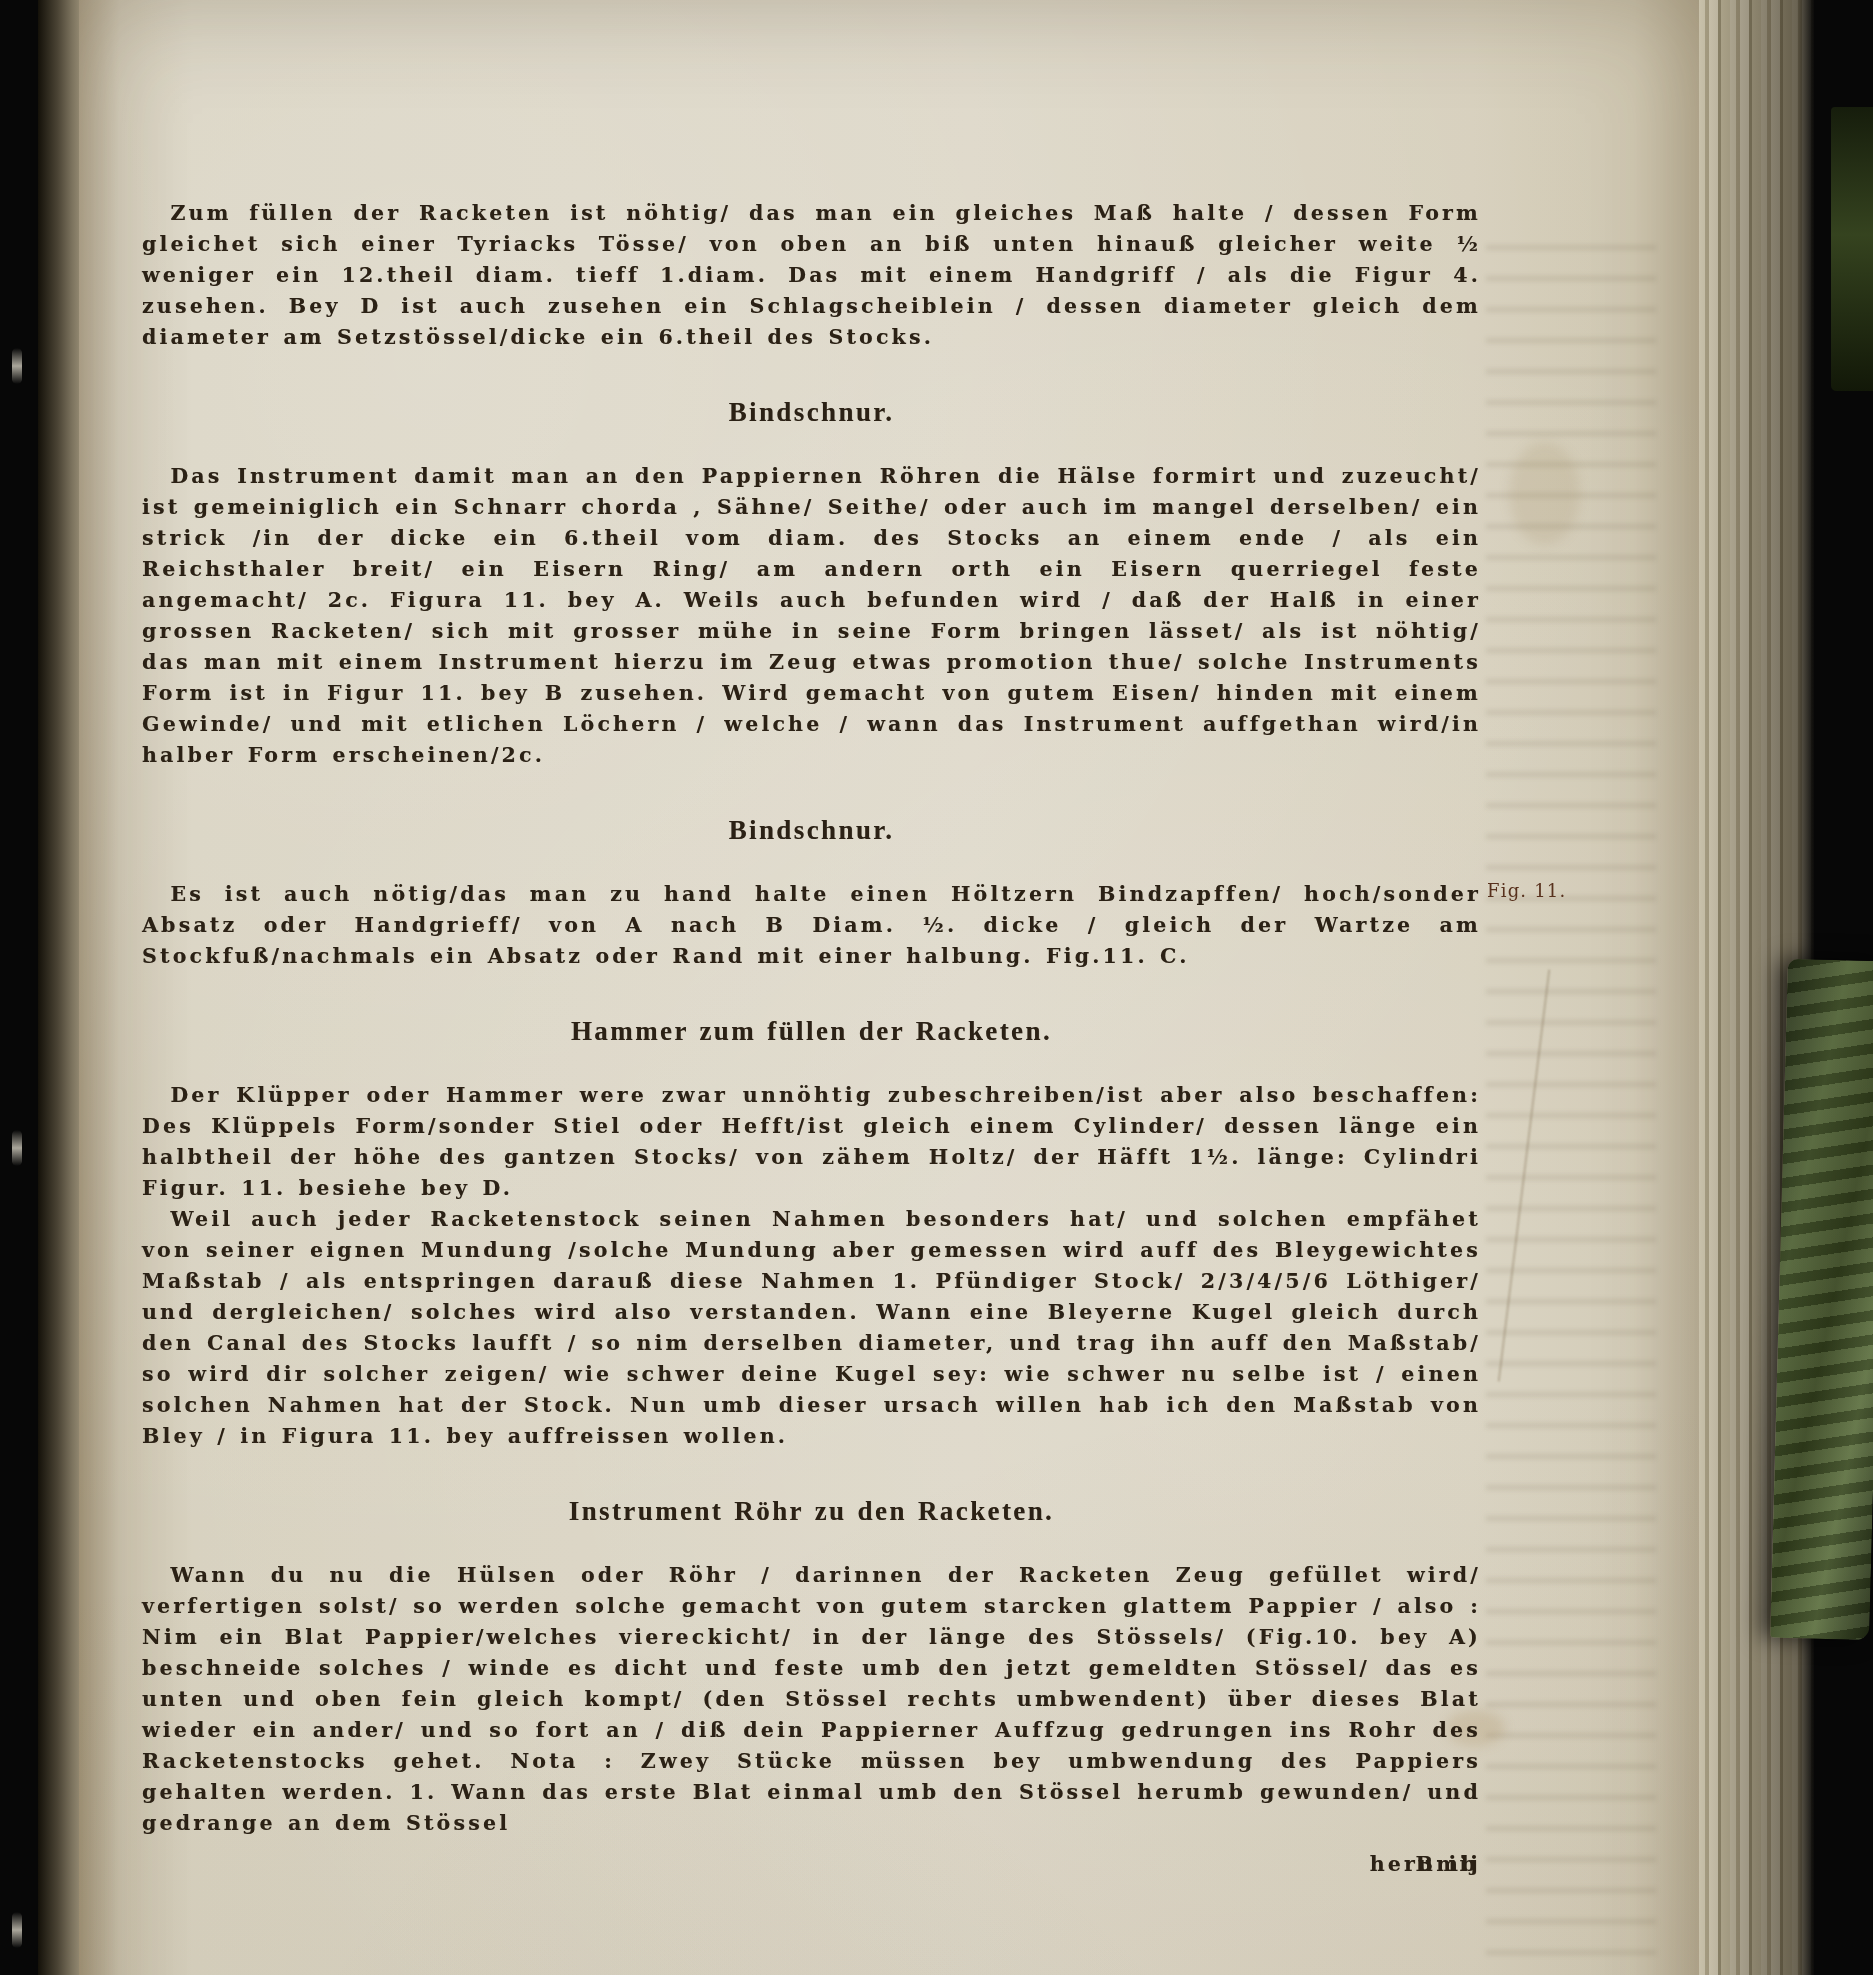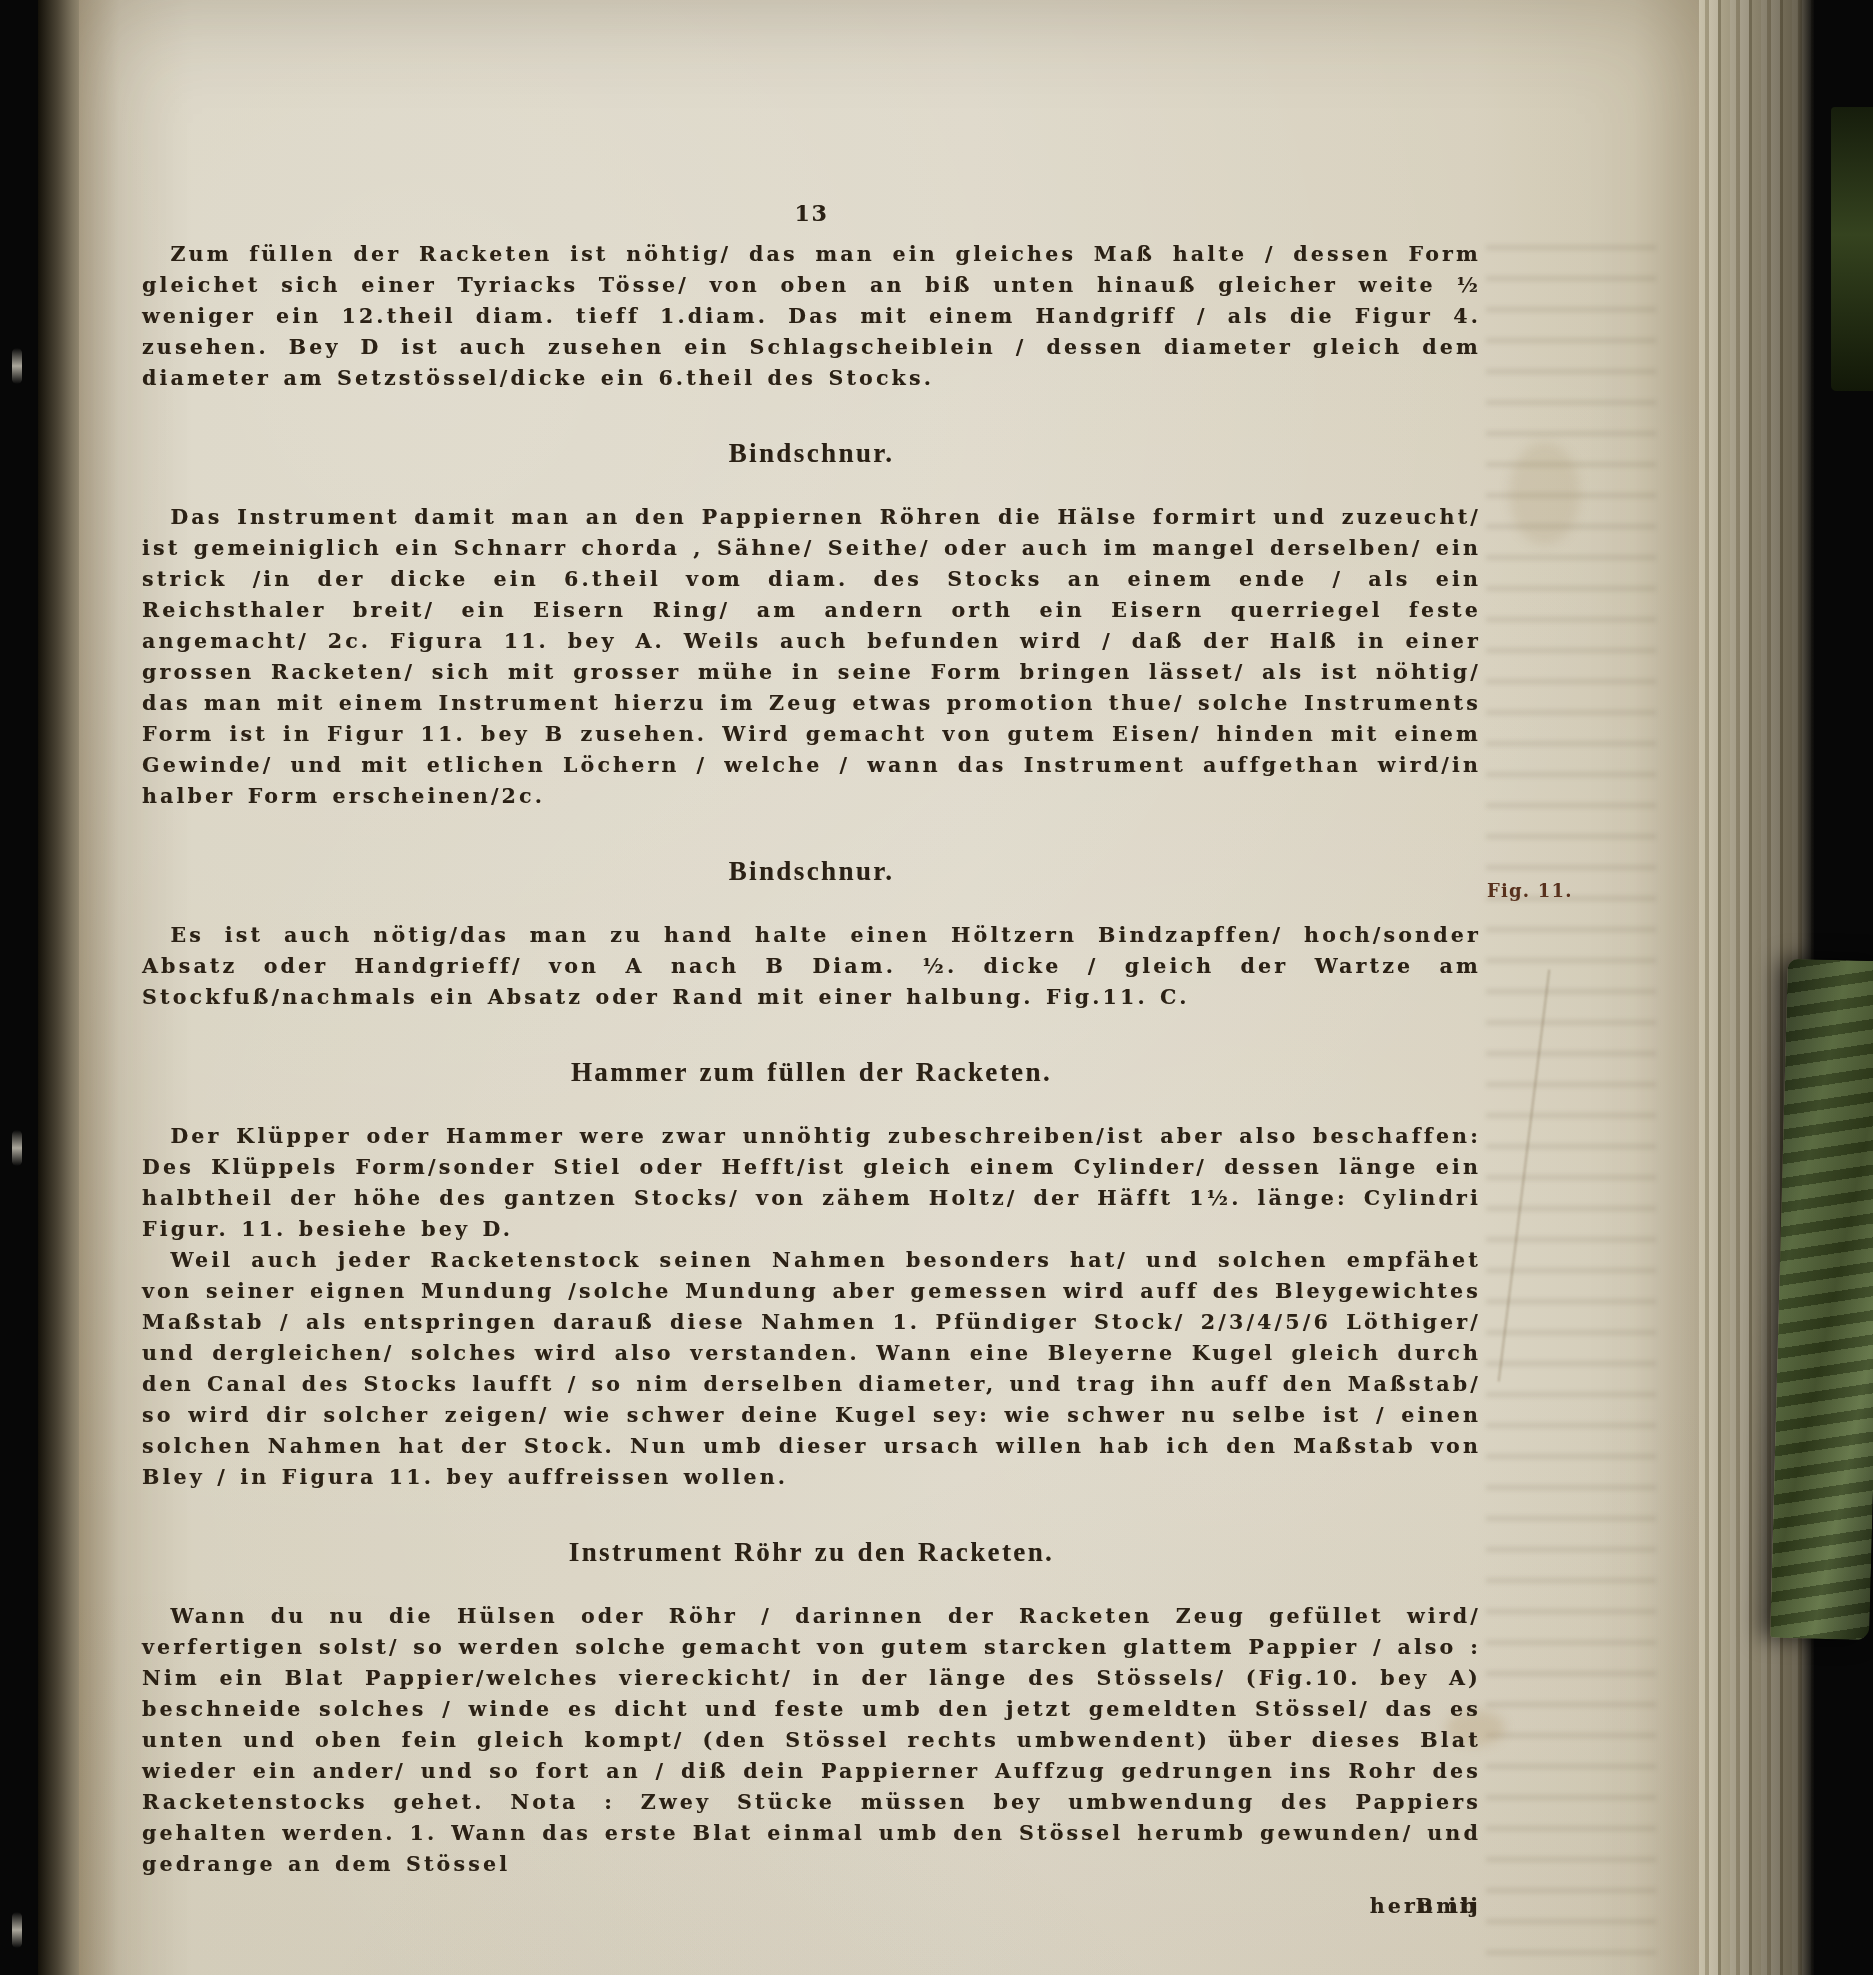--- a/index.html
+++ b/index.html
@@ -152,21 +152,21 @@
     text-align: right;
   }
   .catchword {
     position: absolute;
     right: 2.4px;
   }
   .marginal-note {
     position: absolute;
     left: 1408px; top: 880px;
     font-size: 18px;
-    font-weight: bold;
+    font-weight: normal;
     letter-spacing: 1.2px;
     color: #5c3categories;
     color: #58311d;
   }
 </style>
 </head>
 <body>
 
 <div class="scan">
 
@@ -180,21 +180,20 @@
     <div class="showthrough"></div>
     <div class="crease"></div>
     <div class="stain s1"></div>
 
     <div class="stain s3"></div>
 
     <div class="marginal-note">Fig. 11.</div>
 
     <div class="content">
 
-      <div class="page-number">13</div>
 
       <p>Zum füllen der Racketen ist nöhtig/ das man ein gleiches Maß halte / dessen Form gleichet sich einer Tyriacks Tösse/ von oben an biß unten hinauß gleicher weite ½ weniger ein 12.theil diam. tieff 1.diam. Das mit einem Handgriff / als die Figur 4. zusehen. Bey D ist auch zusehen ein Schlagscheiblein / dessen diameter gleich dem diameter am Setzstössel/dicke ein 6.theil des Stocks.</p>
 
       <h2>Bindschnur.</h2>
 
       <p>Das Instrument damit man an den Pappiernen Röhren die Hälse formirt und zuzeucht/ ist gemeiniglich ein Schnarr chorda , Sähne/ Seithe/ oder auch im mangel derselben/ ein strick /in der dicke ein 6.theil vom diam. des Stocks an einem ende / als ein Reichsthaler breit/ ein Eisern Ring/ am andern orth ein Eisern querriegel feste angemacht/ 2c. Figura 11. bey A. Weils auch befunden wird / daß der Halß in einer grossen Racketen/ sich mit grosser mühe in seine Form bringen lässet/ als ist nöhtig/ das man mit einem Instrument hierzu im Zeug etwas promotion thue/ solche Instruments Form ist in Figur 11. bey B zusehen. Wird gemacht von gutem Eisen/ hinden mit einem Gewinde/ und mit etlichen Löchern / welche / wann das Instrument auffgethan wird/in halber Form erscheinen/2c.</p>
 
       <h2>Bindschnur.</h2>
 
       <p>Es ist auch nötig/das man zu hand halte einen Höltzern Bindzapffen/ hoch/sonder Absatz oder Handgrieff/ von A nach B Diam. ½. dicke / gleich der Wartze am Stockfuß/nachmals ein Absatz oder Rand mit einer halbung. Fig.11. C.</p>

